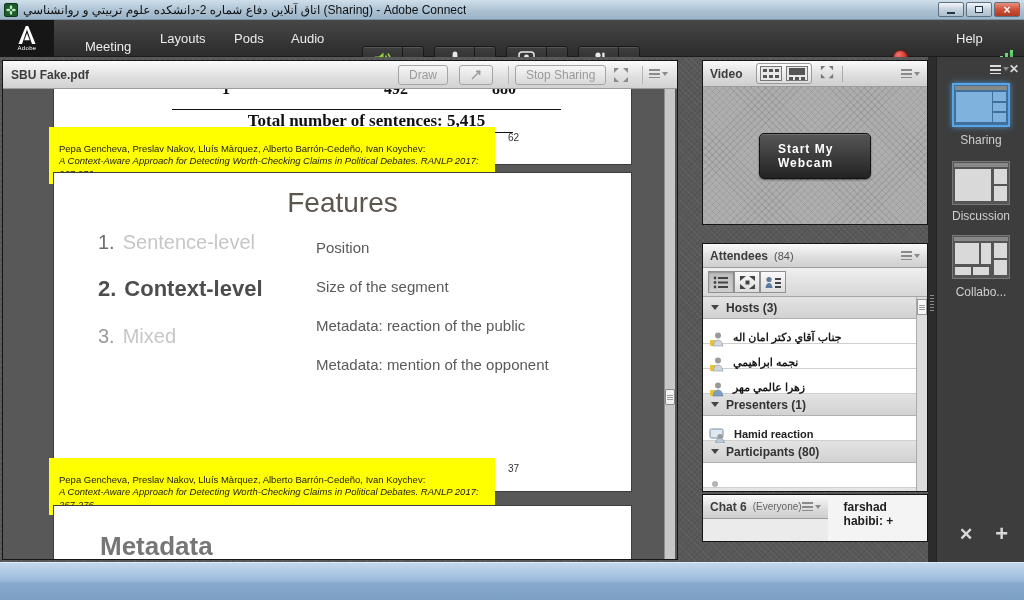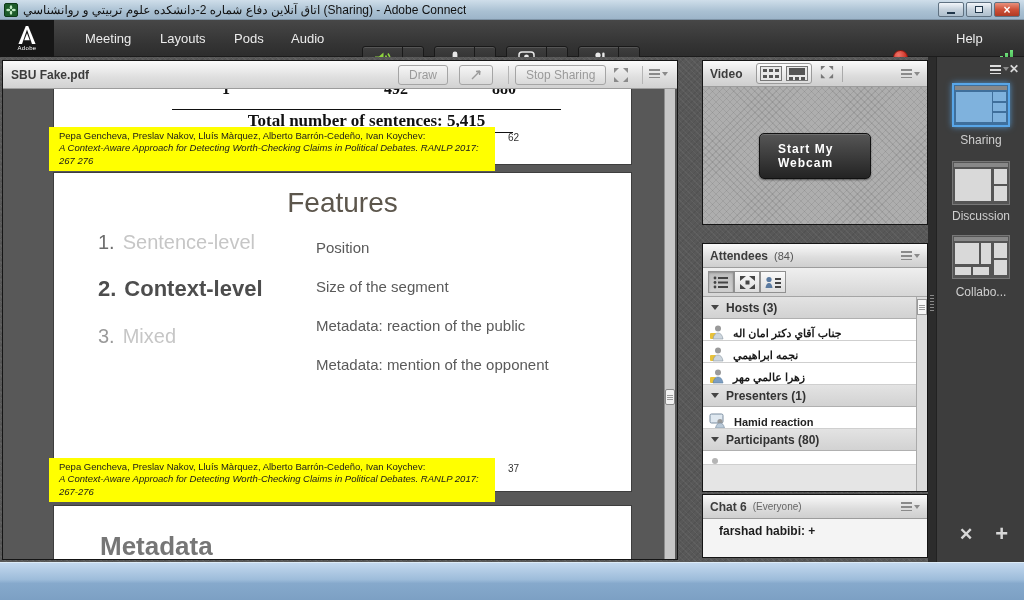--- a/index.html
+++ b/index.html
@@ -63,21 +63,21 @@
   
   #share-pod { left:2px; top:60px; width:676px; height:500px; display:flex; flex-direction:column; }
   #share-head { height:28px; background:linear-gradient(#fbfbfb,#dfdfdf 60%,#d2d2d2); border-bottom:1px solid #9c9c9c;
     display:flex; align-items:center; padding:0 8px; position:relative; }
   #share-title { font-size:12px; font-weight:bold; color:#3c3c3c; }
   .tool-btn { height:20px; border:1px solid #a5a5a5; border-radius:3px; background:linear-gradient(#f6f6f6,#d9d9d9);
     color:#9a9a9a; font-size:12px; display:flex; align-items:center; justify-content:center; padding:0 10px; }
   .tool-sep { width:1px; height:18px; background:#b5b5b5; margin:0 5px; }
   #share-body { flex:1; background:#585858; position:relative; overflow:hidden; }
   .page { position:absolute; left:51px; width:577px; background:#fff; box-shadow:0 0 0 1px #3e3e3e; overflow:hidden; }
-  .cite { position:absolute; left:46px; width:446px; background:#ffff00; padding:3px 8px 4px 10px;
+  .cite { position:absolute; left:46px; width:446px; background:#ffff00; padding:16px 8px 4px 10px;
     font-size:9.5px; line-height:1.3; color:#1a1a1a; }
   .cite .l2 { font-style:italic; }
   .pagenum { position:absolute; font-size:10px; color:#333; }
   .serif { font-family:"Liberation Serif", serif; }
 
   
   #s2-title { position:absolute; left:0; width:100%; top:14px; text-align:center; font-size:28px; color:#5c564c; }
   .s2-li { position:absolute; left:44px; font-size:20px; }
   .s2-li .n { color:#8a8a8a; margin-right:8px; }
   .s2-li .t { color:#c6c6c6; }
@@ -108,31 +108,31 @@
   
   #att-pod { left:702px; top:243px; width:226px; height:249px; display:flex; flex-direction:column; }
   #att-toolbar { height:29px; background:linear-gradient(#efefef,#d6d6d6); border-bottom:1px solid #a5a5a5;
     display:flex; align-items:center; padding:0 5px; gap:0; }
   .att-tb { width:26px; height:22px; border:1px solid #909090; display:flex; align-items:center; justify-content:center;
     background:linear-gradient(#fafafa,#dcdcdc); }
   .att-tb.pressed { background:linear-gradient(#bdbdbd,#d0d0d0); box-shadow:inset 0 1px 2px rgba(0,0,0,.25); }
   #att-rows { flex:1; position:relative; background:#e5e5e5; overflow:hidden; }
   .att-group { height:22px; background:linear-gradient(#e3e3e3,#d2d2d2); border-bottom:1px solid #b0b0b0;
     display:flex; align-items:center; padding:0 8px; font-size:12px; font-weight:bold; color:#333; gap:7px; }
-  .att-row { height:22px; background:#fff; border-bottom:1px solid #cfcfcf; display:flex; align-items:flex-end;
-    padding:0 6px; font-size:11px; color:#222; gap:8px; }
+  .att-row { height:22px; background:#fff; border-bottom:1px solid #cfcfcf; display:flex; align-items:flex-start;
+    padding:12px 6px; font-size:11px; color:#222; gap:8px; }
   .att-row .nm { font-weight:bold; }
   .rtl-name { direction:rtl; unicode-bidi:embed; color:#1a1a1a; }
   .tri-dn { width:0; height:0; border-left:4px solid transparent; border-right:4px solid transparent; border-top:5px solid #444; }
   #att-scroll { position:absolute; right:0; top:0; width:11px; height:100%; background:#dcdcdc; border-left:1px solid #aaa; }
   #att-thumb { position:absolute; left:0; top:2px; width:10px; height:16px; background:#f7f7f7; border:1px solid #999;
     display:flex; align-items:center; justify-content:center; }
 
   
-  #chat-pod { left:702px; top:494px; width:226px; height:64px; display:flex; flex-direction:column; }
+  #chat-pod { left:702px; top:494px; width:226px; height:48px; display:flex; flex-direction:row; }
   #chat-body { flex:1; background:#f4f4f4; position:relative; padding:5px 16px; }
   #chat-msg { font-size:12px; font-weight:bold; color:#1d1d1d; }
   #chat-scope { font-size:10px; color:#666; margin-left:6px; font-weight:normal; }
 
   
   #sidebar { left:936px; top:57px; width:88px; height:505px; background:#3d3d3d; border-left:1px solid #222; }
   #sidebar-top { position:absolute; left:6px; top:5px; width:76px; display:flex; justify-content:space-between; align-items:center; }
   .lt-thumb { position:absolute; left:15px; width:58px; height:44px; background:#555; border:1px solid #777; padding:3px; }
   .lt-thumb.active { background:#3f6f9b; border:2px solid #58a6e8; box-shadow:0 0 6px rgba(88,166,232,.8); }
   .lt-label { position:absolute; left:0; width:88px; text-align:center; font-size:12px; color:#cfcfcf; }
@@ -184,21 +184,21 @@
   <div id="adobe-logo" class="abs">
     <svg width="22" height="18" viewBox="0 0 24 21">
         <g fill="#fff">
       <polygon points="10.6,0 13.4,0 6.2,21 2,21"></polygon>
       <polygon points="10.6,0 13.4,0 22,21 17.8,21"></polygon>
       <polygon points="12,8.5 8.8,16.5 15.2,16.5"></polygon>
         </g>
       </svg>
     <span class="brand">Adobe</span>
   </div>
-  <div class="menu-item abs" style="left:75px;">Meeting</div>
+  <div class="menu-item abs" style="left:75px;margin-top:8px;">Meeting</div>
   <div class="menu-item abs" style="left:150px;">Layouts</div>
   <div class="menu-item abs" style="left:224px;">Pods</div>
   <div class="menu-item abs" style="left:281px;">Audio</div>
 
   <div class="aud-group abs" style="left:362px;">
     <div class="aud-main">
       <svg width="18" height="16" viewBox="0 0 18 16">
         <polygon points="1,5.5 5,5.5 9.5,1.5 9.5,14.5 5,10.5 1,10.5" fill="#8ed43e"></polygon>
         <path d="M11.5 4.5 q2.5 3.5 0 7" stroke="#8ed43e" stroke-width="1.6" fill="none"></path>
         <path d="M14 2.5 q4 5.5 0 11" stroke="#8ed43e" stroke-width="1.6" fill="none"></path>

